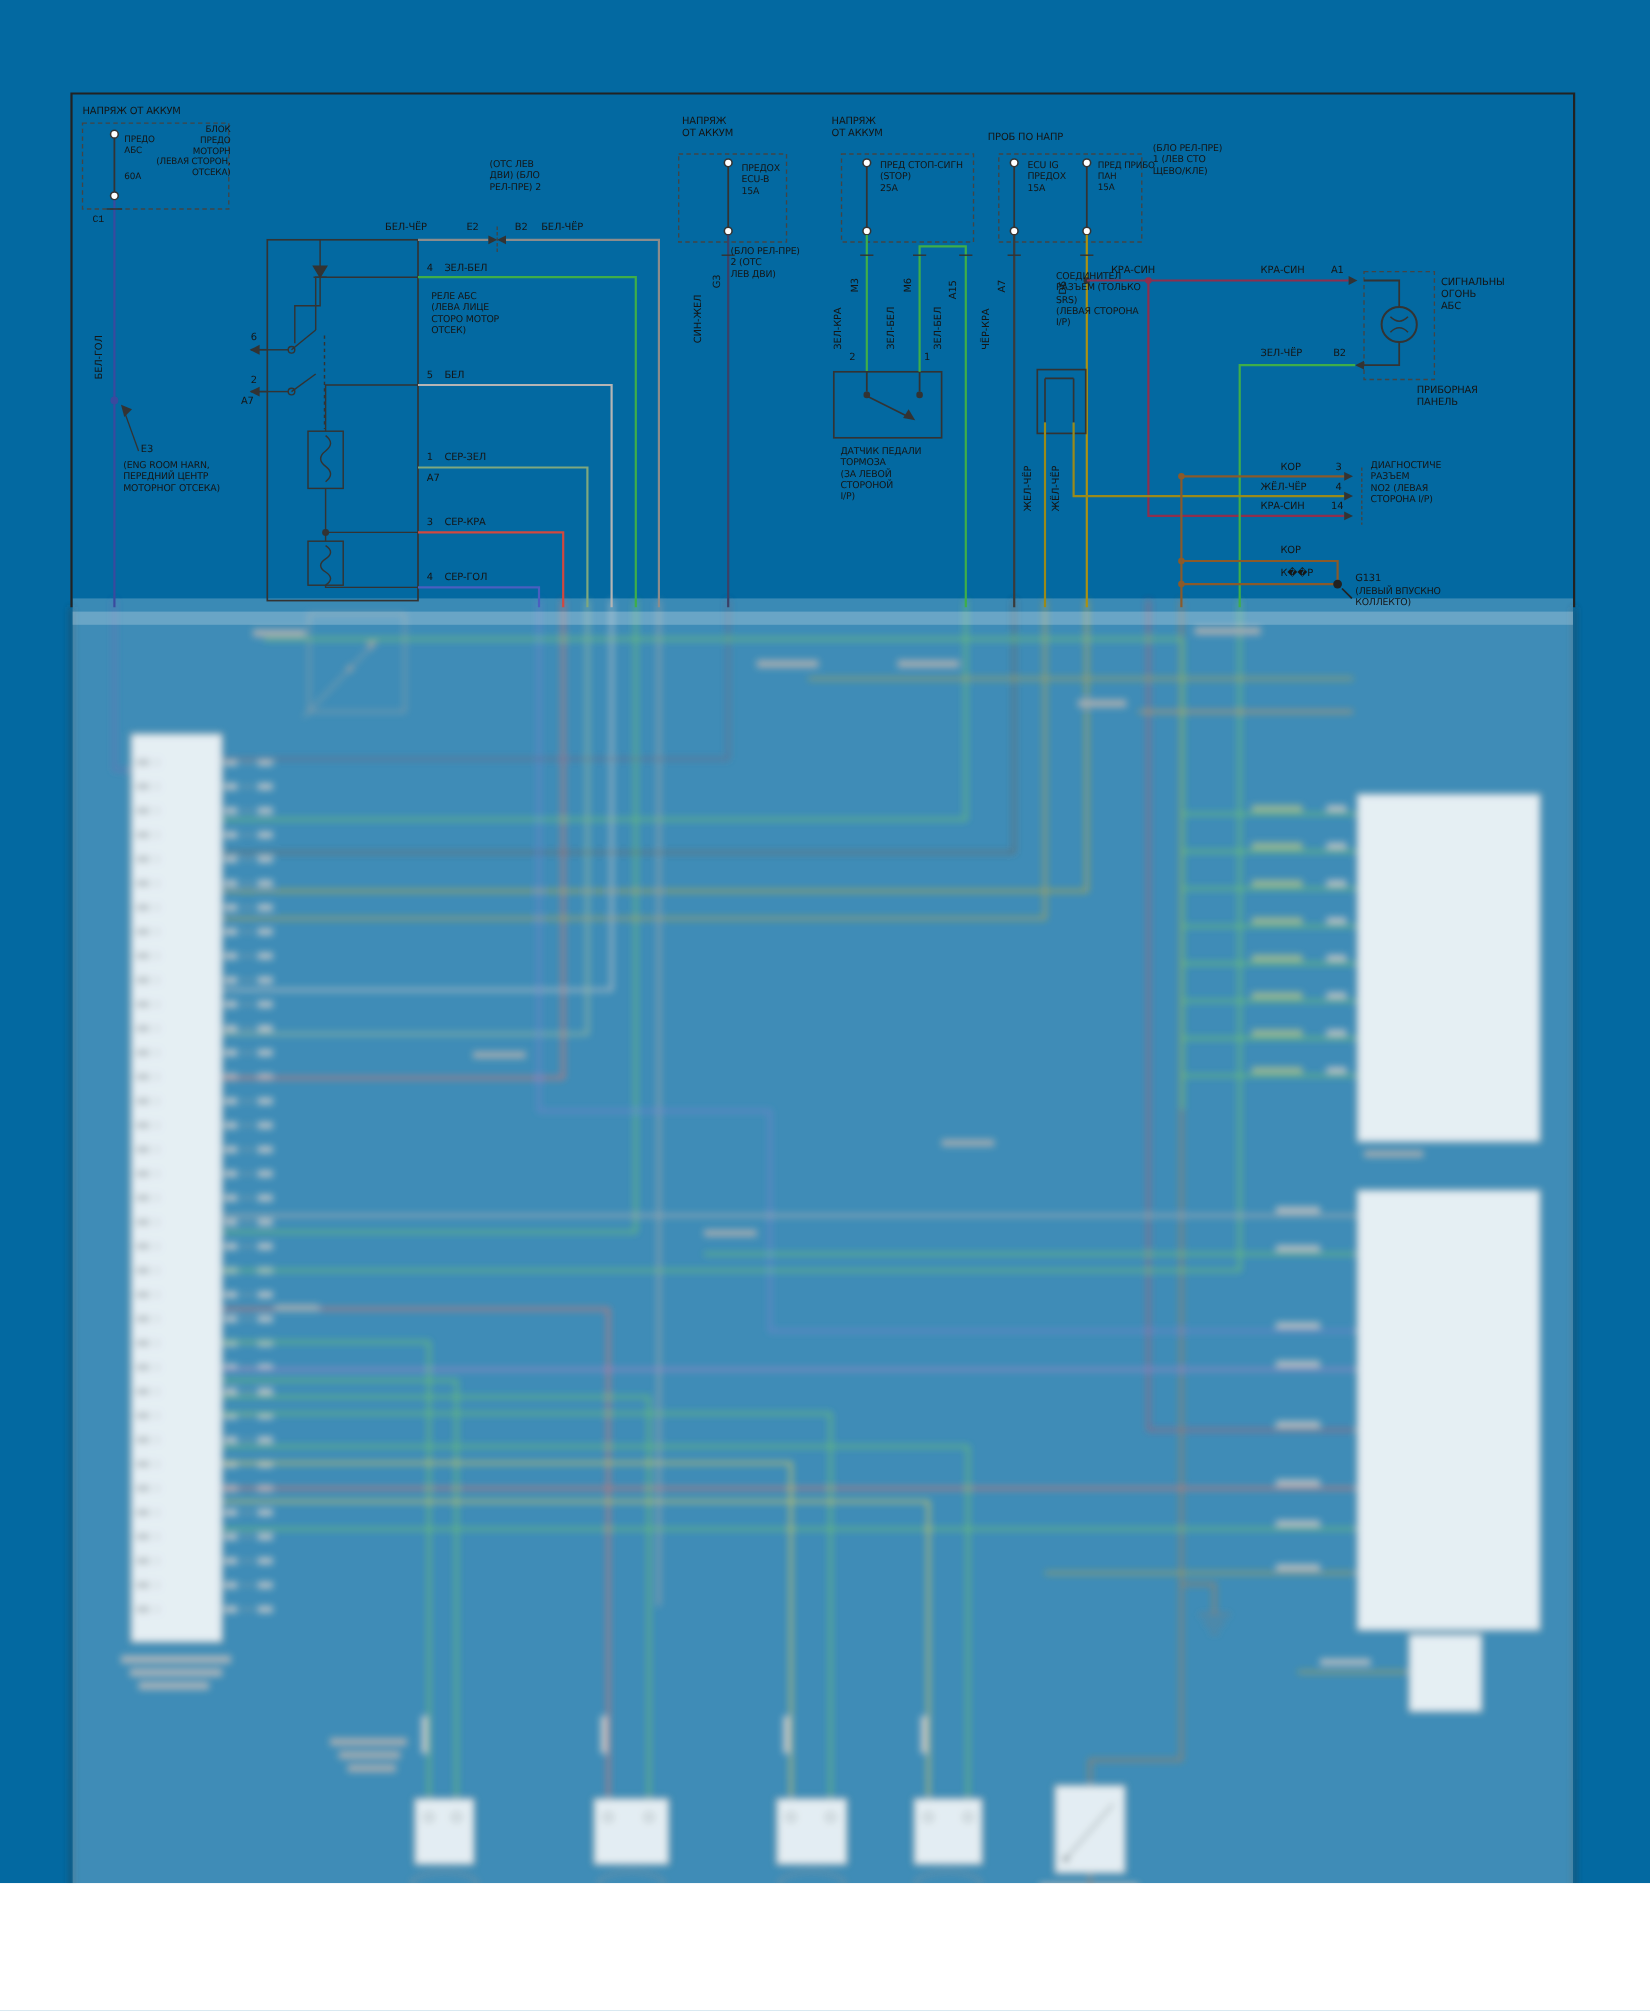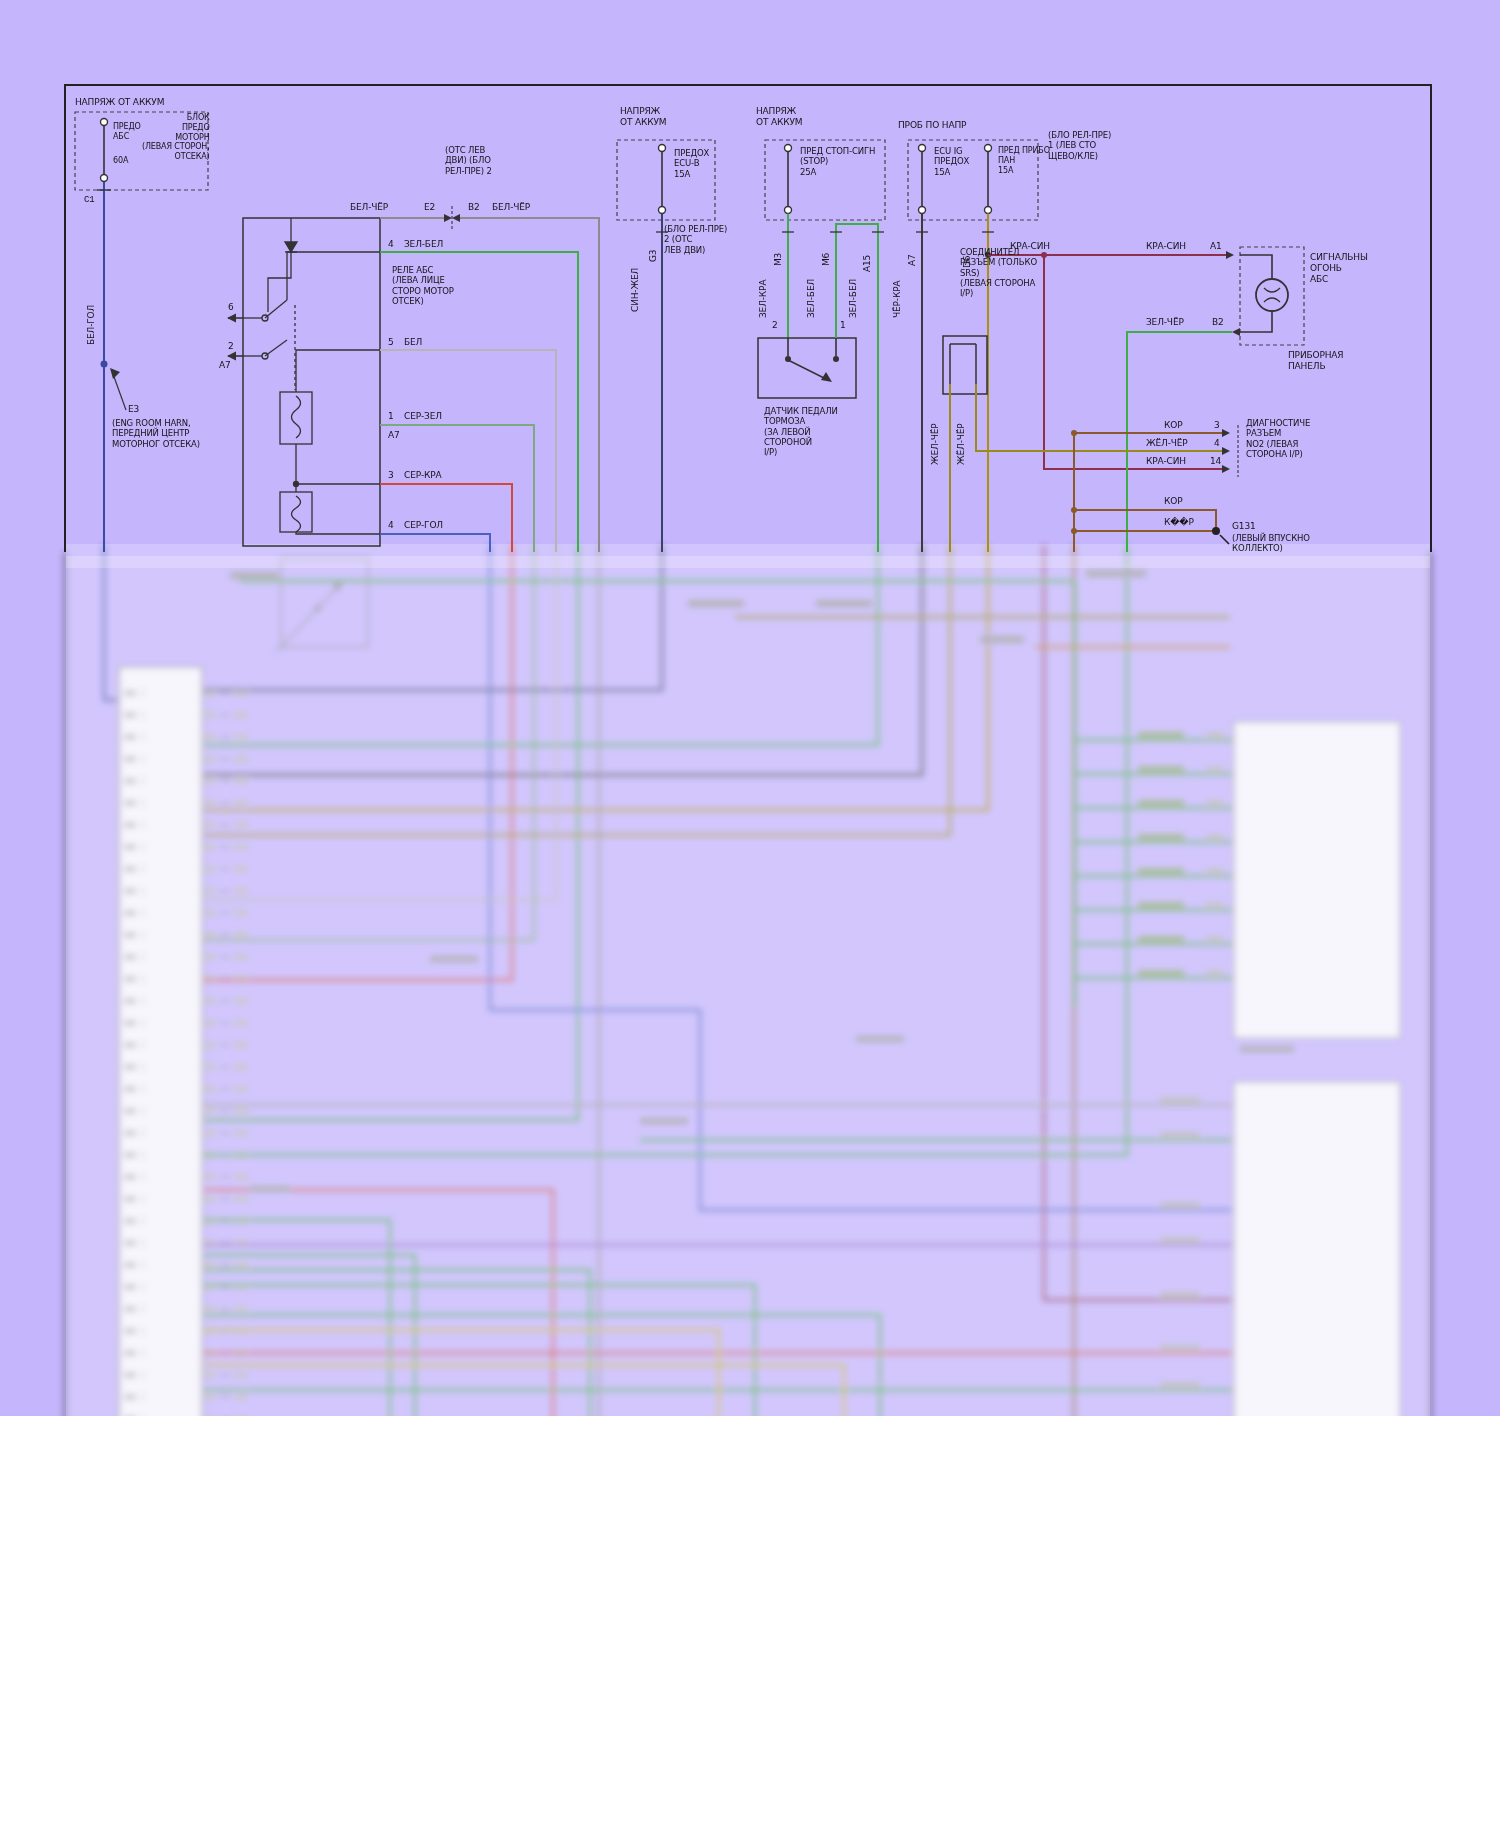--- a/index.html
+++ b/index.html
@@ -1,18 +1,18 @@
 <!DOCTYPE html>
 <html><head>
 <meta charset="utf-8">
 <style>
   * { margin:0; padding:0; box-sizing:border-box; }
   html,body { background:#ffffff; }
   body { font-family:"DejaVu Sans","Liberation Sans",sans-serif; }
-  #stage { position:relative; width:1500px; height:1416px; background:#c4b5fd; overflow:hidden; }
+  #stage { position:relative; width:1500px; height:1712px; background:#0369a1; overflow:hidden; }
   svg.layer { position:absolute; left:0; top:0; }
   .lbl { position:absolute; color:#151515; font-size:9px; line-height:1.22;
          letter-spacing:-0.15px; white-space:pre-line; }
   .s8  { font-size:8px; }
   .s85 { font-size:8.5px; }
   .rot { transform:rotate(-90deg); transform-origin:0 0; white-space:nowrap; }
 </style>
 </head>
 <body>
 

